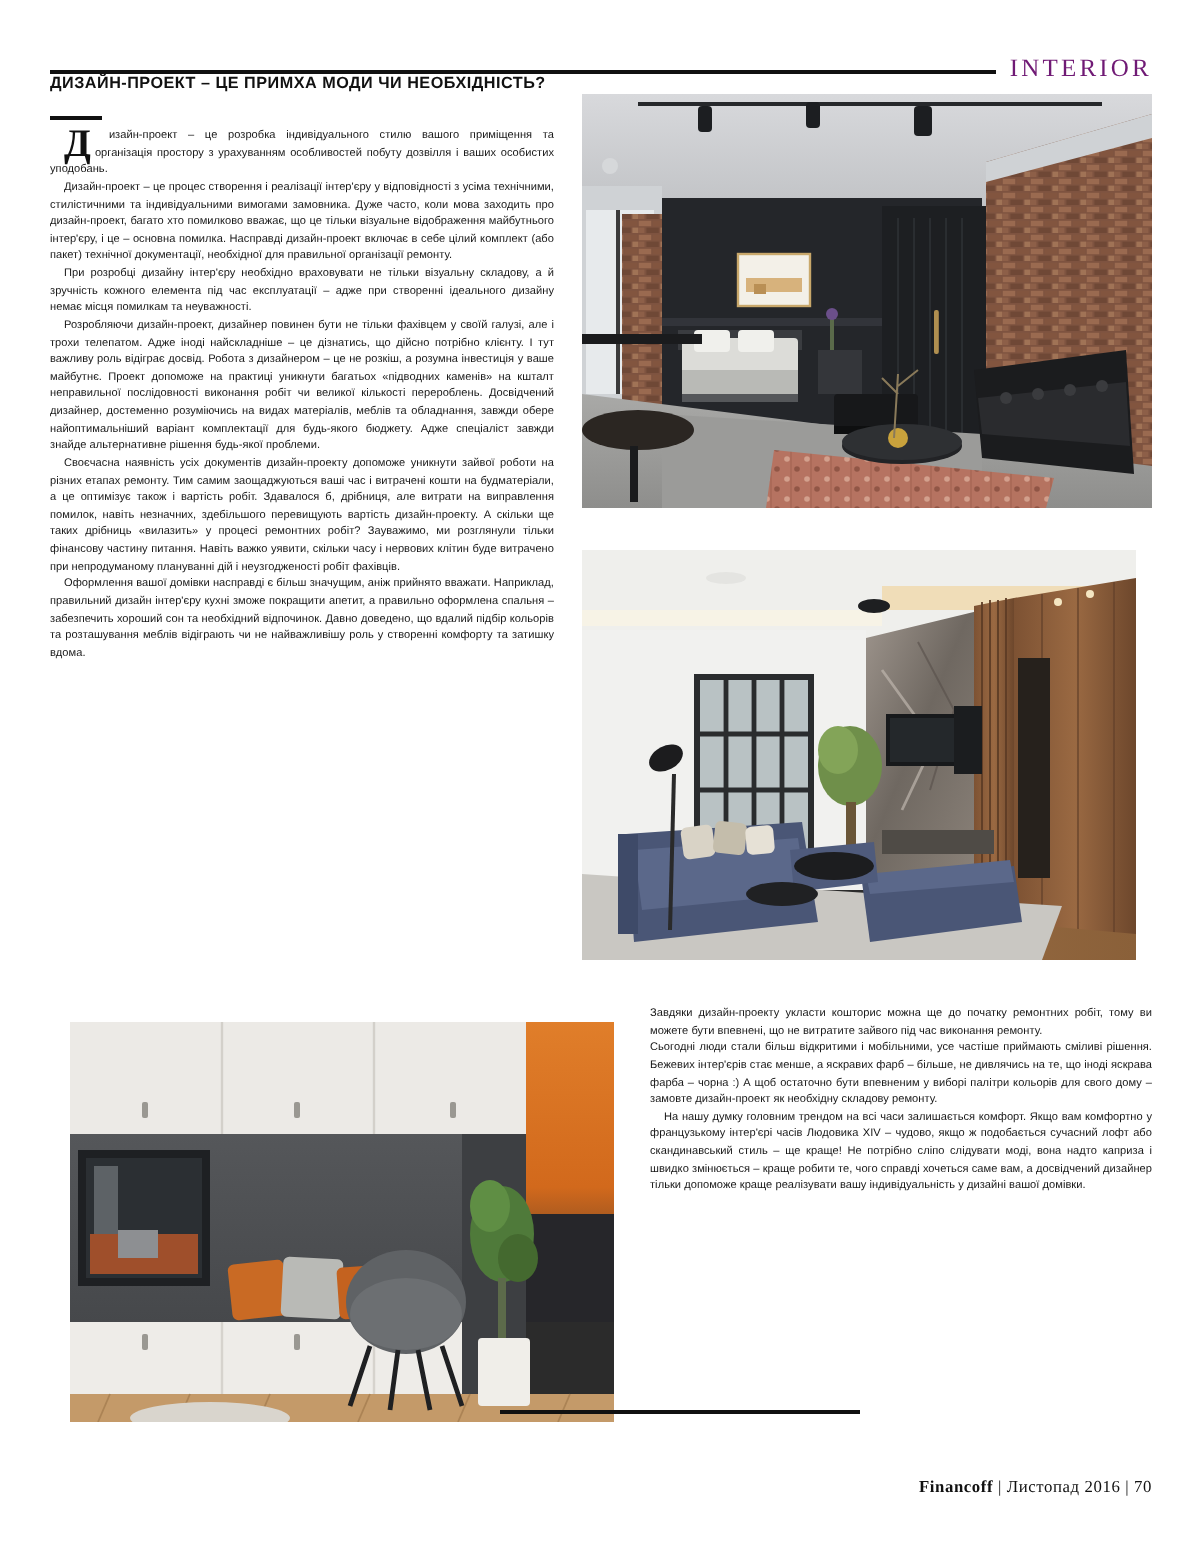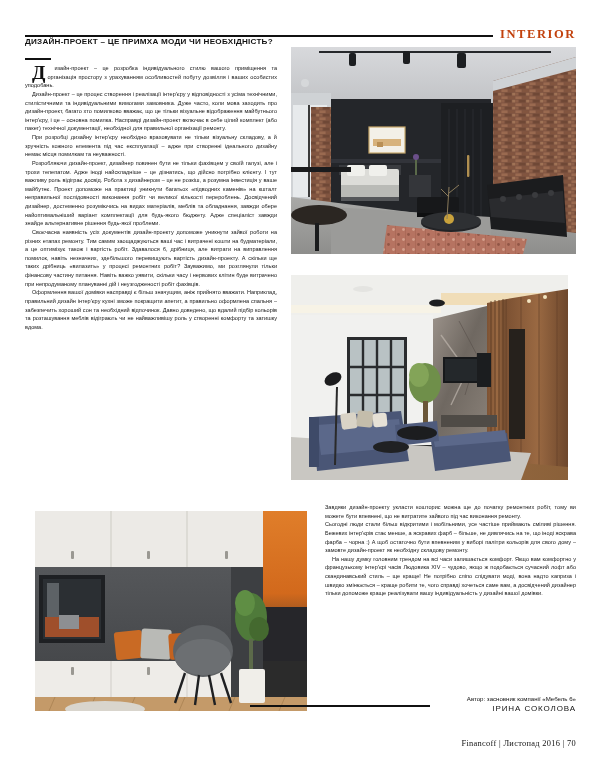--- a/index.html
+++ b/index.html
@@ -31,24 +31,24 @@
   }
   .runhead-rule {
     flex: 1 1 auto;
     height: 2px;
     background: #111;
     margin-right: 7px;
     margin-top: 3px;
   }
   .runhead-label {
     font-family: "Liberation Serif", serif;
-    font-weight: bold;
+    font-weight: normal;
     font-size: 12.5px;
     letter-spacing: 1.6px;
-    color: #c2410c;
+    color: #701a75;
     white-space: nowrap;
   }
 
   
   .headline {
     position: absolute;
     left: 25px;
     top: 36px;
     width: 258px;
     font-size: 8.1px;
@@ -145,21 +145,21 @@
     position: absolute;
     left: 25px;
     top: 739px;
     width: 551px;
     text-align: right;
     font-family: "Liberation Serif", serif;
     font-size: 8.4px;
     color: #111;
     letter-spacing: 0.3px;
   }
-  .footer .brand { font-weight: normal; }
+  .footer .brand { font-weight: bold; }
 </style>
 </head>
 <body>
 
 <div class="page">
 
   <div class="runhead">
     <div class="runhead-rule"></div>
     <div class="runhead-label">INTERIOR</div>
   </div>
@@ -460,24 +460,20 @@
       <ellipse cx="210" cy="92" rx="10" ry="13" fill="#5f8e44"></ellipse>
       <ellipse cx="224" cy="118" rx="10" ry="12" fill="#44692f"></ellipse>
       <rect x="214" y="128" width="4" height="34" fill="#5c6a4a"></rect>
       <rect x="204" y="158" width="26" height="34" rx="2" fill="#f0eee9"></rect>
 
       <ellipse cx="70" cy="198" rx="40" ry="8" fill="#d9d5cd"></ellipse>
     </svg>
   </div>
 
   <div class="author-rule"></div>
-  <div class="author">
-    <div>Автор: засновник компанії «Мебель 6»</div>
-    <div class="author-name">ІРИНА СОКОЛОВА</div>
-  </div>
 
   <div class="footer">
     <span class="brand">Financoff</span>
     <span>|</span>
     <span>Листопад 2016</span>
     <span>|</span>
     <span>70</span>
   </div>
 
 </div>

